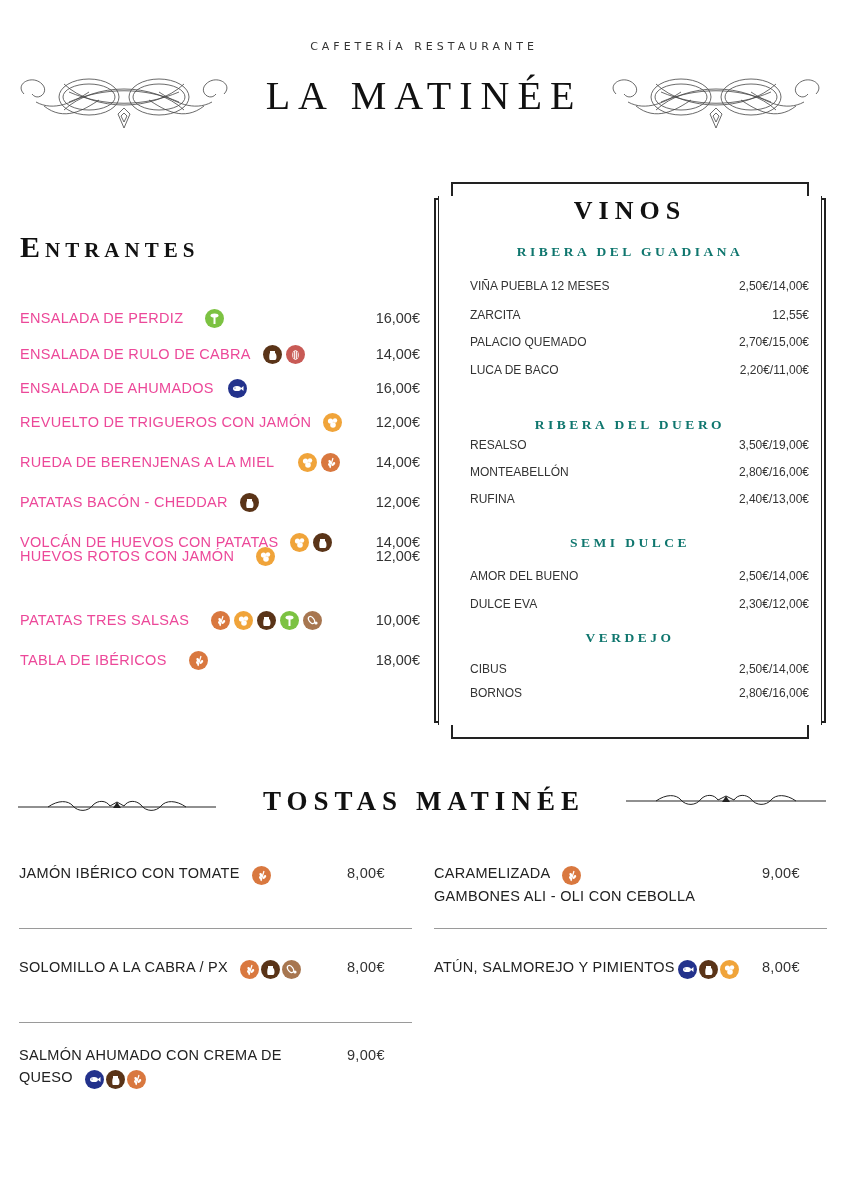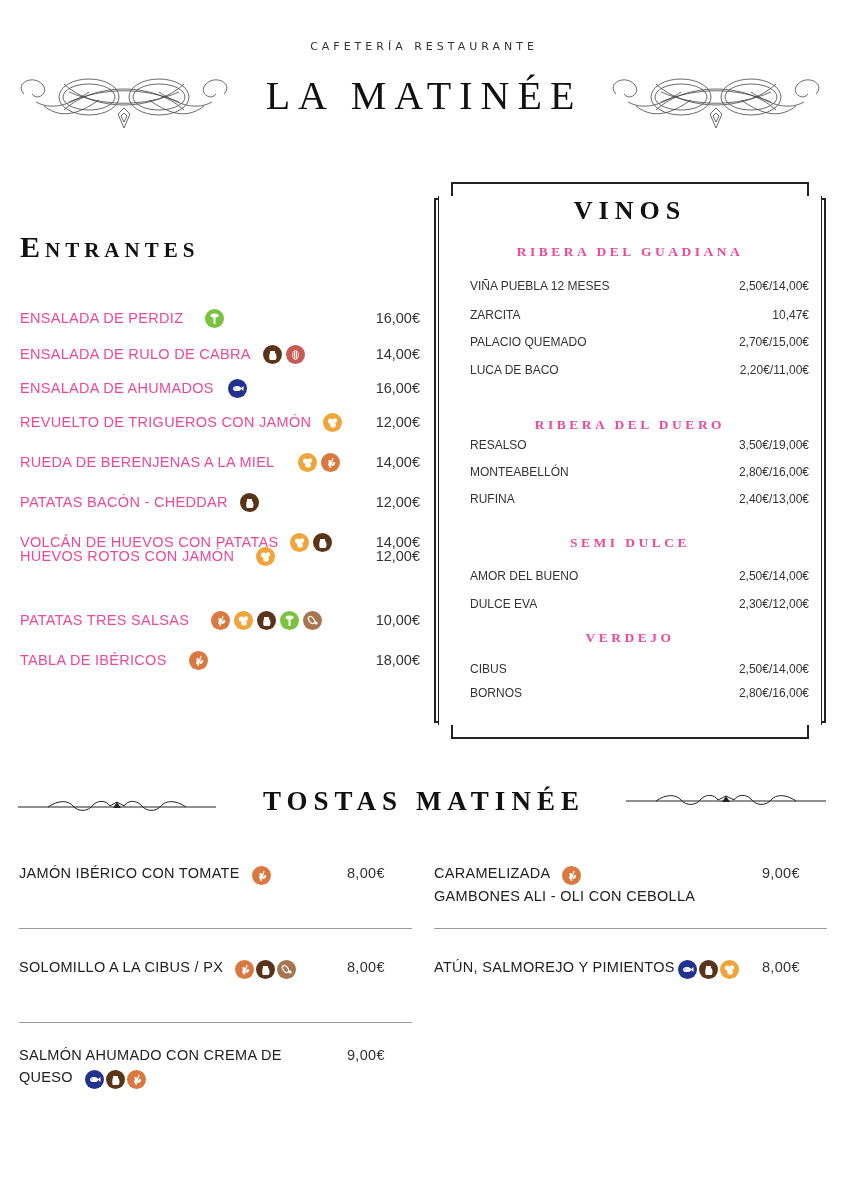--- a/index.html
+++ b/index.html
@@ -28,21 +28,21 @@
   .allergen svg { width: 13px; height: 13px; }
 
   
   .wine-frame-outer { position: absolute; left: 451px; top: 182px; width: 358px; height: 557px; border: 2px solid #222; }
   .wine-frame-inner { position: absolute; left: 434px; top: 198px; width: 392px; height: 525px; border: 2px solid #222; }
   .wine-bg { position: absolute; left: 438px; top: 196px; width: 384px; height: 529px; background: #fff; border-left: 1.5px solid #222; border-right: 1.5px solid #222; }
   .wine-bg2 { position: absolute; left: 453px; top: 184px; width: 354px; height: 553px; background: #fff; }
   .vinos-title { position: absolute; top: 196px; left: 434px; width: 392px; text-align: center;
     font-family: "Liberation Serif", "DejaVu Serif", serif; font-weight: bold; font-size: 26px; letter-spacing: 6px; color: #111; }
   .wine-sub { position: absolute; left: 434px; width: 392px; text-align: center;
-    font-family: "Liberation Serif", "DejaVu Serif", serif; font-weight: bold; font-size: 13.5px; letter-spacing: 3.5px; color: #ec4899; }
+    font-family: "Liberation Serif", "DejaVu Serif", serif; font-weight: bold; font-size: 13.5px; letter-spacing: 3.5px; color: #0f766e; }
   .wine-row { position: absolute; left: 470px; width: 339px; height: 18px; font-size: 12px; color: #333; display: flex; align-items: center; }
   .wine-row .wprice { position: absolute; right: 0; font-size: 12px; color: #333; }
 
   
   .divider-orn { position: absolute; height: 16px; }
   .tostas-title { position: absolute; top: 786px; left: 0; width: 848px; text-align: center;
     font-family: "Liberation Serif", "DejaVu Serif", serif; font-weight: bold; font-size: 27px; letter-spacing: 6px; color: #111; }
 
   .tosta { position: absolute; font-size: 14.5px; color: #222; letter-spacing: 0.3px; line-height: 22px; }
   .tosta .tprice { position: absolute; top: 0; font-size: 14.5px; color: #333; }
@@ -276,21 +276,21 @@
 <div class="wine-bg"></div>
 <div class="vinos-title">VINOS</div>
 <div id="wine-list">
     <div class="wine-sub" style="top: 244px;">RIBERA DEL GUADIANA</div>
     <div class="wine-row" style="top: 277px;">
       <span>VIÑA PUEBLA 12 MESES</span>
       <span class="wprice">2,50€/14,00€</span>
     </div>
     <div class="wine-row" style="top: 306px;">
       <span>ZARCITA</span>
-      <span class="wprice">10,47€</span>
+      <span class="wprice">12,55€</span>
     </div>
     <div class="wine-row" style="top: 333px;">
       <span>PALACIO QUEMADO</span>
       <span class="wprice">2,70€/15,00€</span>
     </div>
     <div class="wine-row" style="top: 361px;">
       <span>LUCA DE BACO</span>
       <span class="wprice">2,20€/11,00€</span>
     </div>
     <div class="wine-sub" style="top: 417px;">RIBERA DEL DUERO</div>
@@ -368,21 +368,21 @@
               <ellipse cx="6" cy="6" rx="1.3" ry="2.2" fill="#fff" transform="rotate(-30 6 6)"></ellipse>
               <ellipse cx="9.5" cy="8" rx="1.3" ry="2.2" fill="#fff" transform="rotate(40 9.5 8)"></ellipse>
               <ellipse cx="5.5" cy="9" rx="1.2" ry="2" fill="#fff" transform="rotate(-30 5.5 9)"></ellipse>
             </svg>
           </span>
         </span></div>
       <div>GAMBONES ALI - OLI CON CEBOLLA</div>
       <span class="tprice" style="left:328px">9,00€</span>
     </div>
     <div class="tosta" style="left: 19px; top: 956px; width: 388px;">
-      <div><span>SOLOMILLO A LA CIBUS / PX</span><span class="icons" style="margin-left:12px; gap:2px; vertical-align:-4px">
+      <div><span>SOLOMILLO A LA CABRA / PX</span><span class="icons" style="margin-left:12px; gap:2px; vertical-align:-4px">
           <span class="allergen" style="background:#d9783f">
             <svg viewBox="0 0 13 13">
               <path d="M6 12 L9 2" stroke="#fff" stroke-width="1.2" fill="none"></path>
               <ellipse cx="6" cy="6" rx="1.3" ry="2.2" fill="#fff" transform="rotate(-30 6 6)"></ellipse>
               <ellipse cx="9.5" cy="8" rx="1.3" ry="2.2" fill="#fff" transform="rotate(40 9.5 8)"></ellipse>
               <ellipse cx="5.5" cy="9" rx="1.2" ry="2" fill="#fff" transform="rotate(-30 5.5 9)"></ellipse>
             </svg>
           </span>
           <span class="allergen" style="background:#5a3418">
             <svg viewBox="0 0 13 13">

